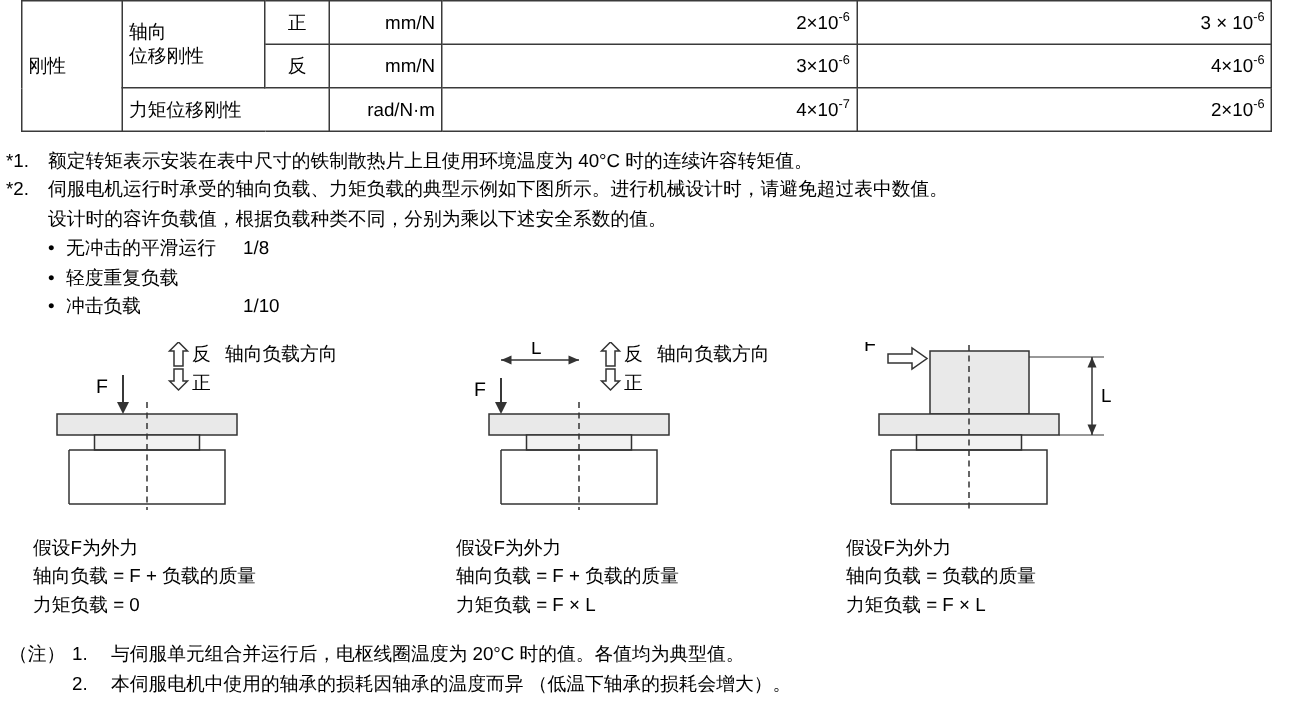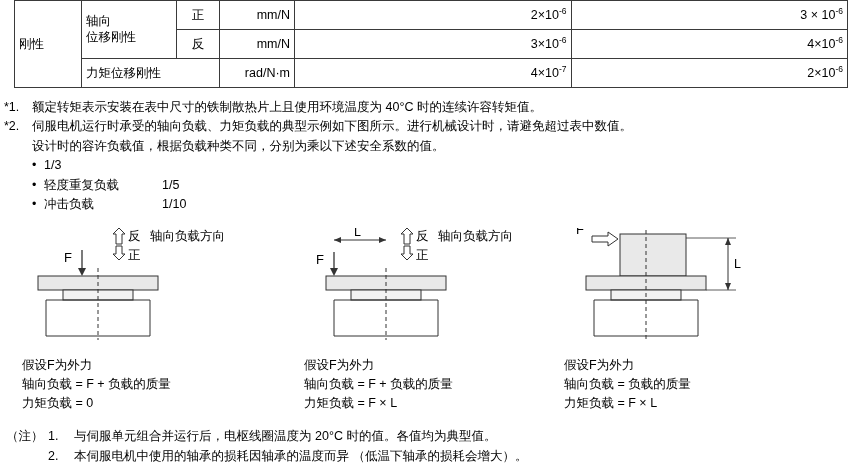--- a/index.html
+++ b/index.html
@@ -141,26 +141,26 @@
     </div>
     <div class="note-row">
       <div class="note-tag">*2.</div>
       <div class="note-body">伺服电机运行时承受的轴向负载、力矩负载的典型示例如下图所示。进行机械设计时，请避免超过表中数值。</div>
     </div>
     <div class="indent-1">设计时的容许负载值，根据负载种类不同，分别为乘以下述安全系数的值。</div>
 
     <div class="bullets">
       <div class="bullet-row">
         <div class="bullet-dot">•</div>
-        <div class="bullet-val">1/3</div>
+        <div class="bullet-label">无冲击的平滑运行</div>
+        <div class="bullet-val">1/8</div>
       </div>
       <div class="bullet-row">
         <div class="bullet-dot">•</div>
         <div class="bullet-label">轻度重复负载</div>
-        <div class="bullet-val">1/5</div>
       </div>
       <div class="bullet-row">
         <div class="bullet-dot">•</div>
         <div class="bullet-label">冲击负载</div>
         <div class="bullet-val">1/10</div>
       </div>
     </div>
   </div>
 
   <div class="diagrams">

